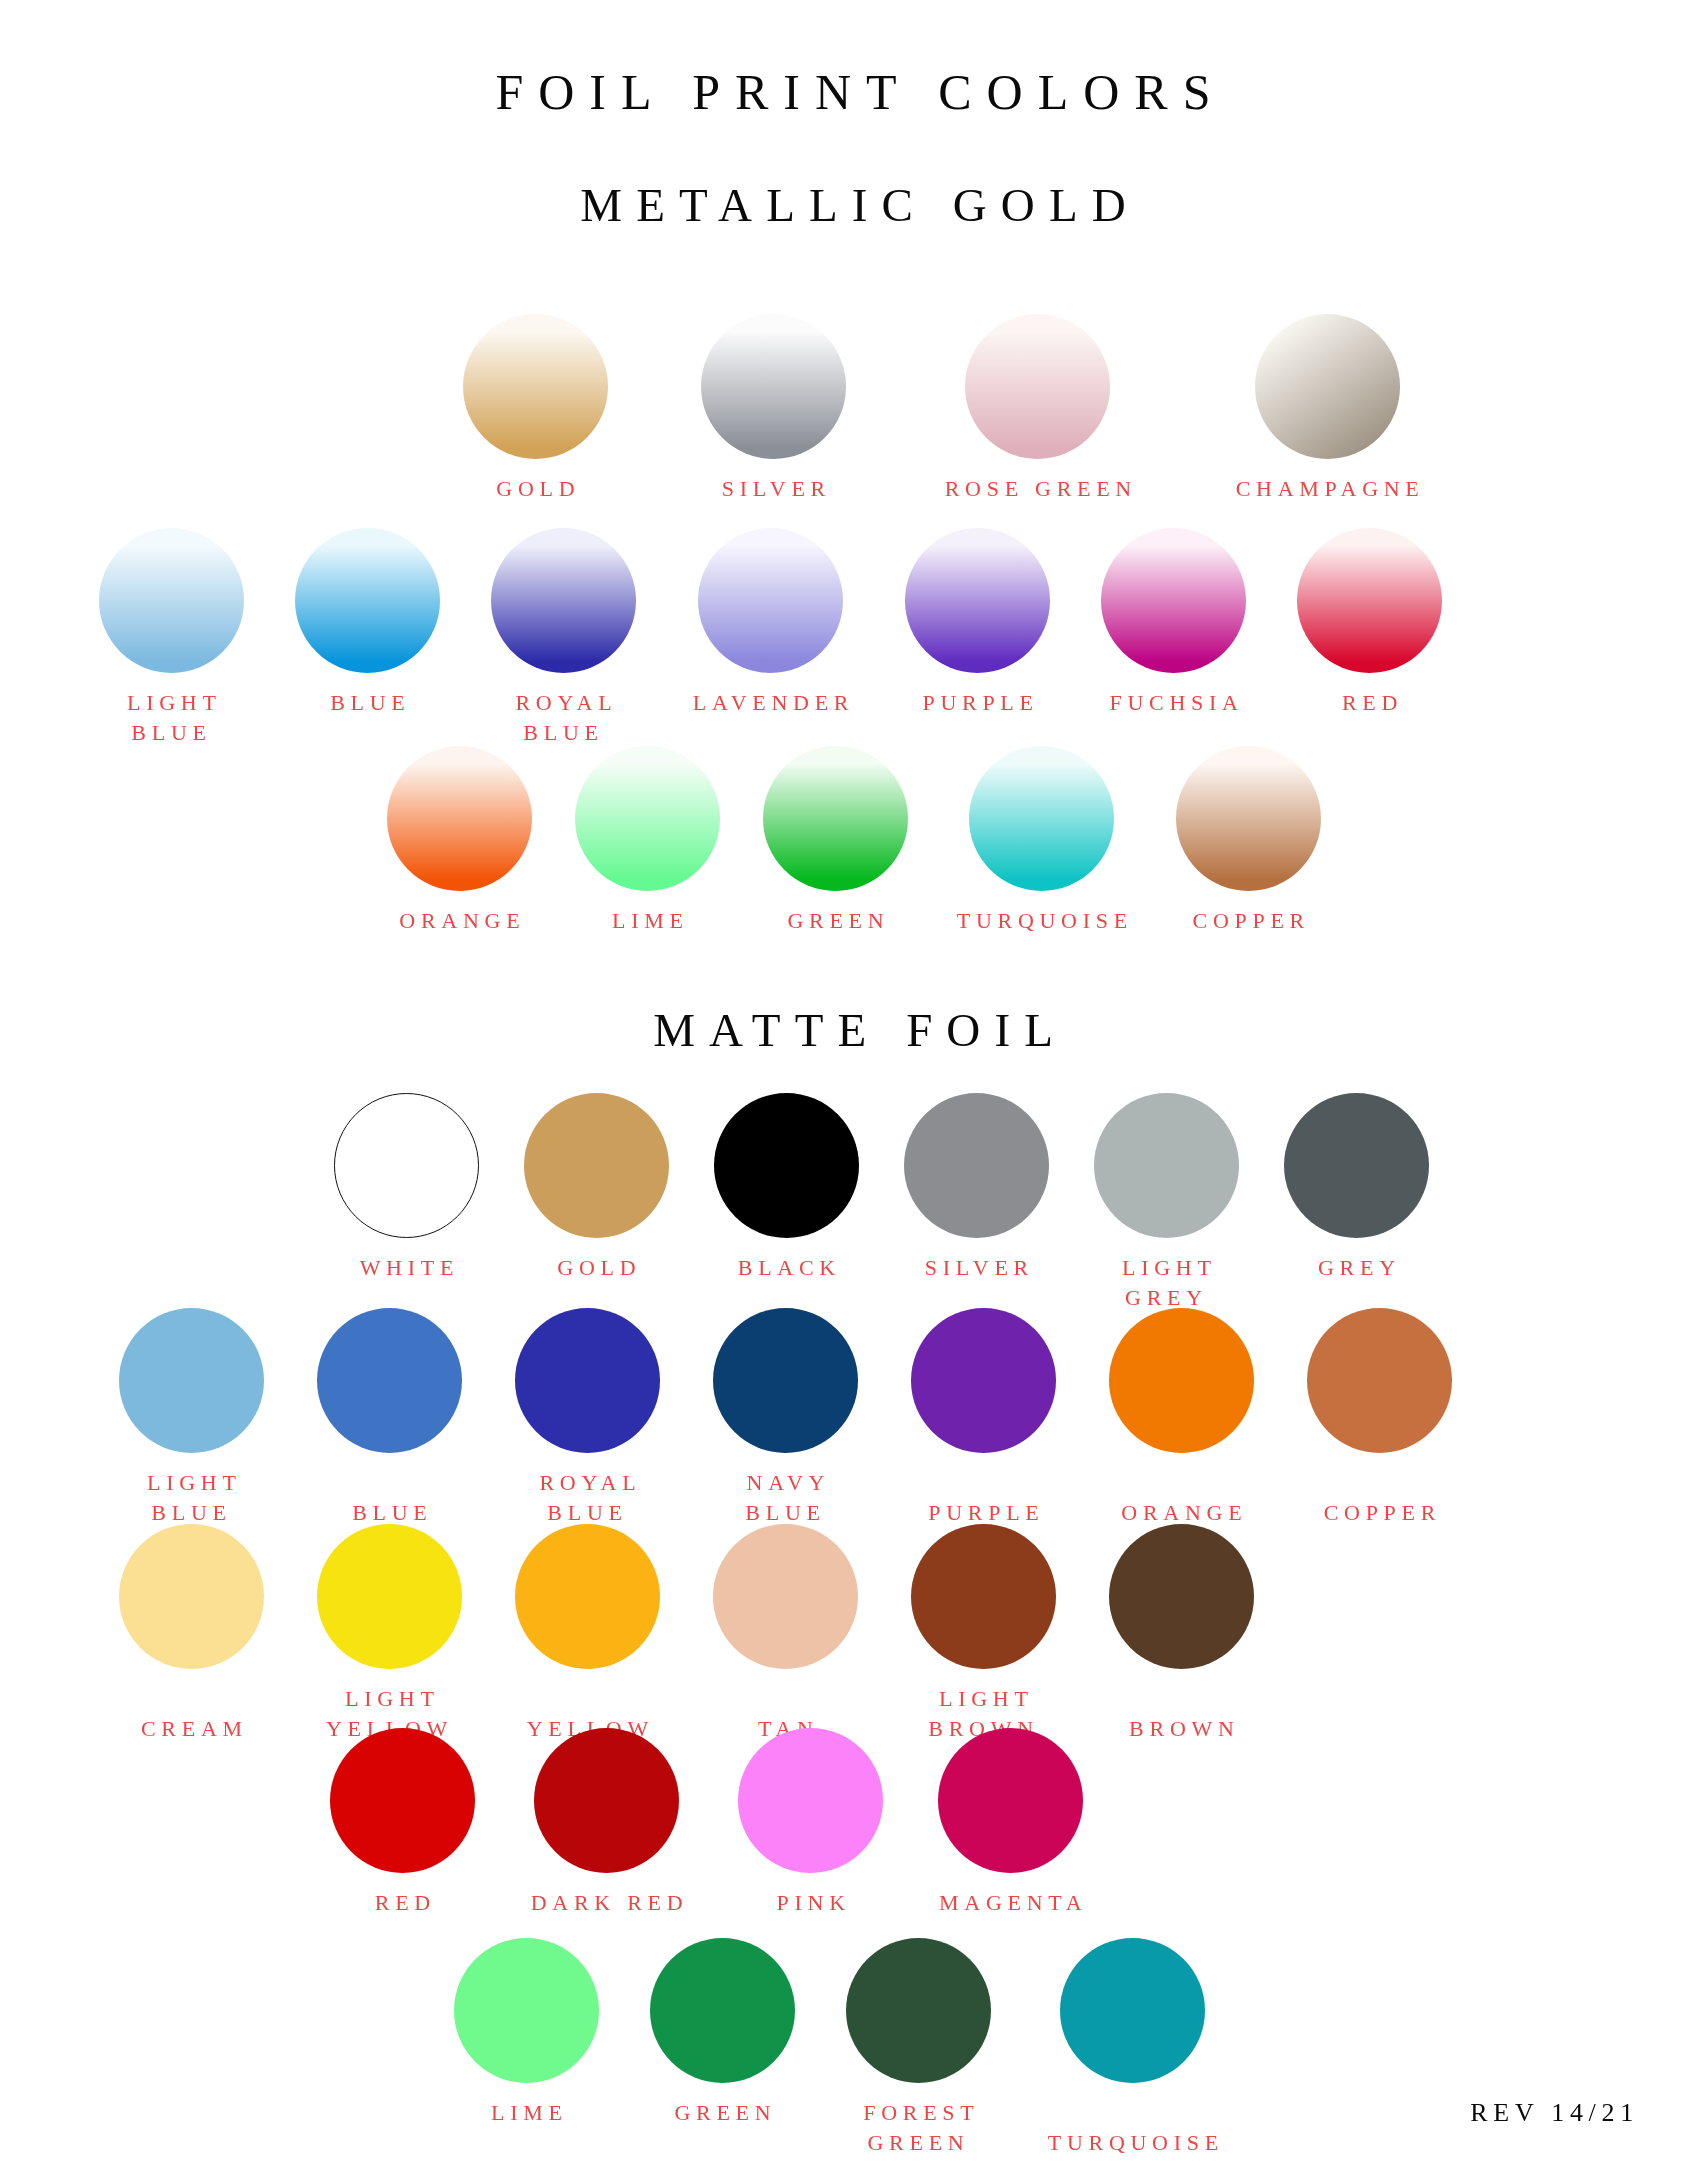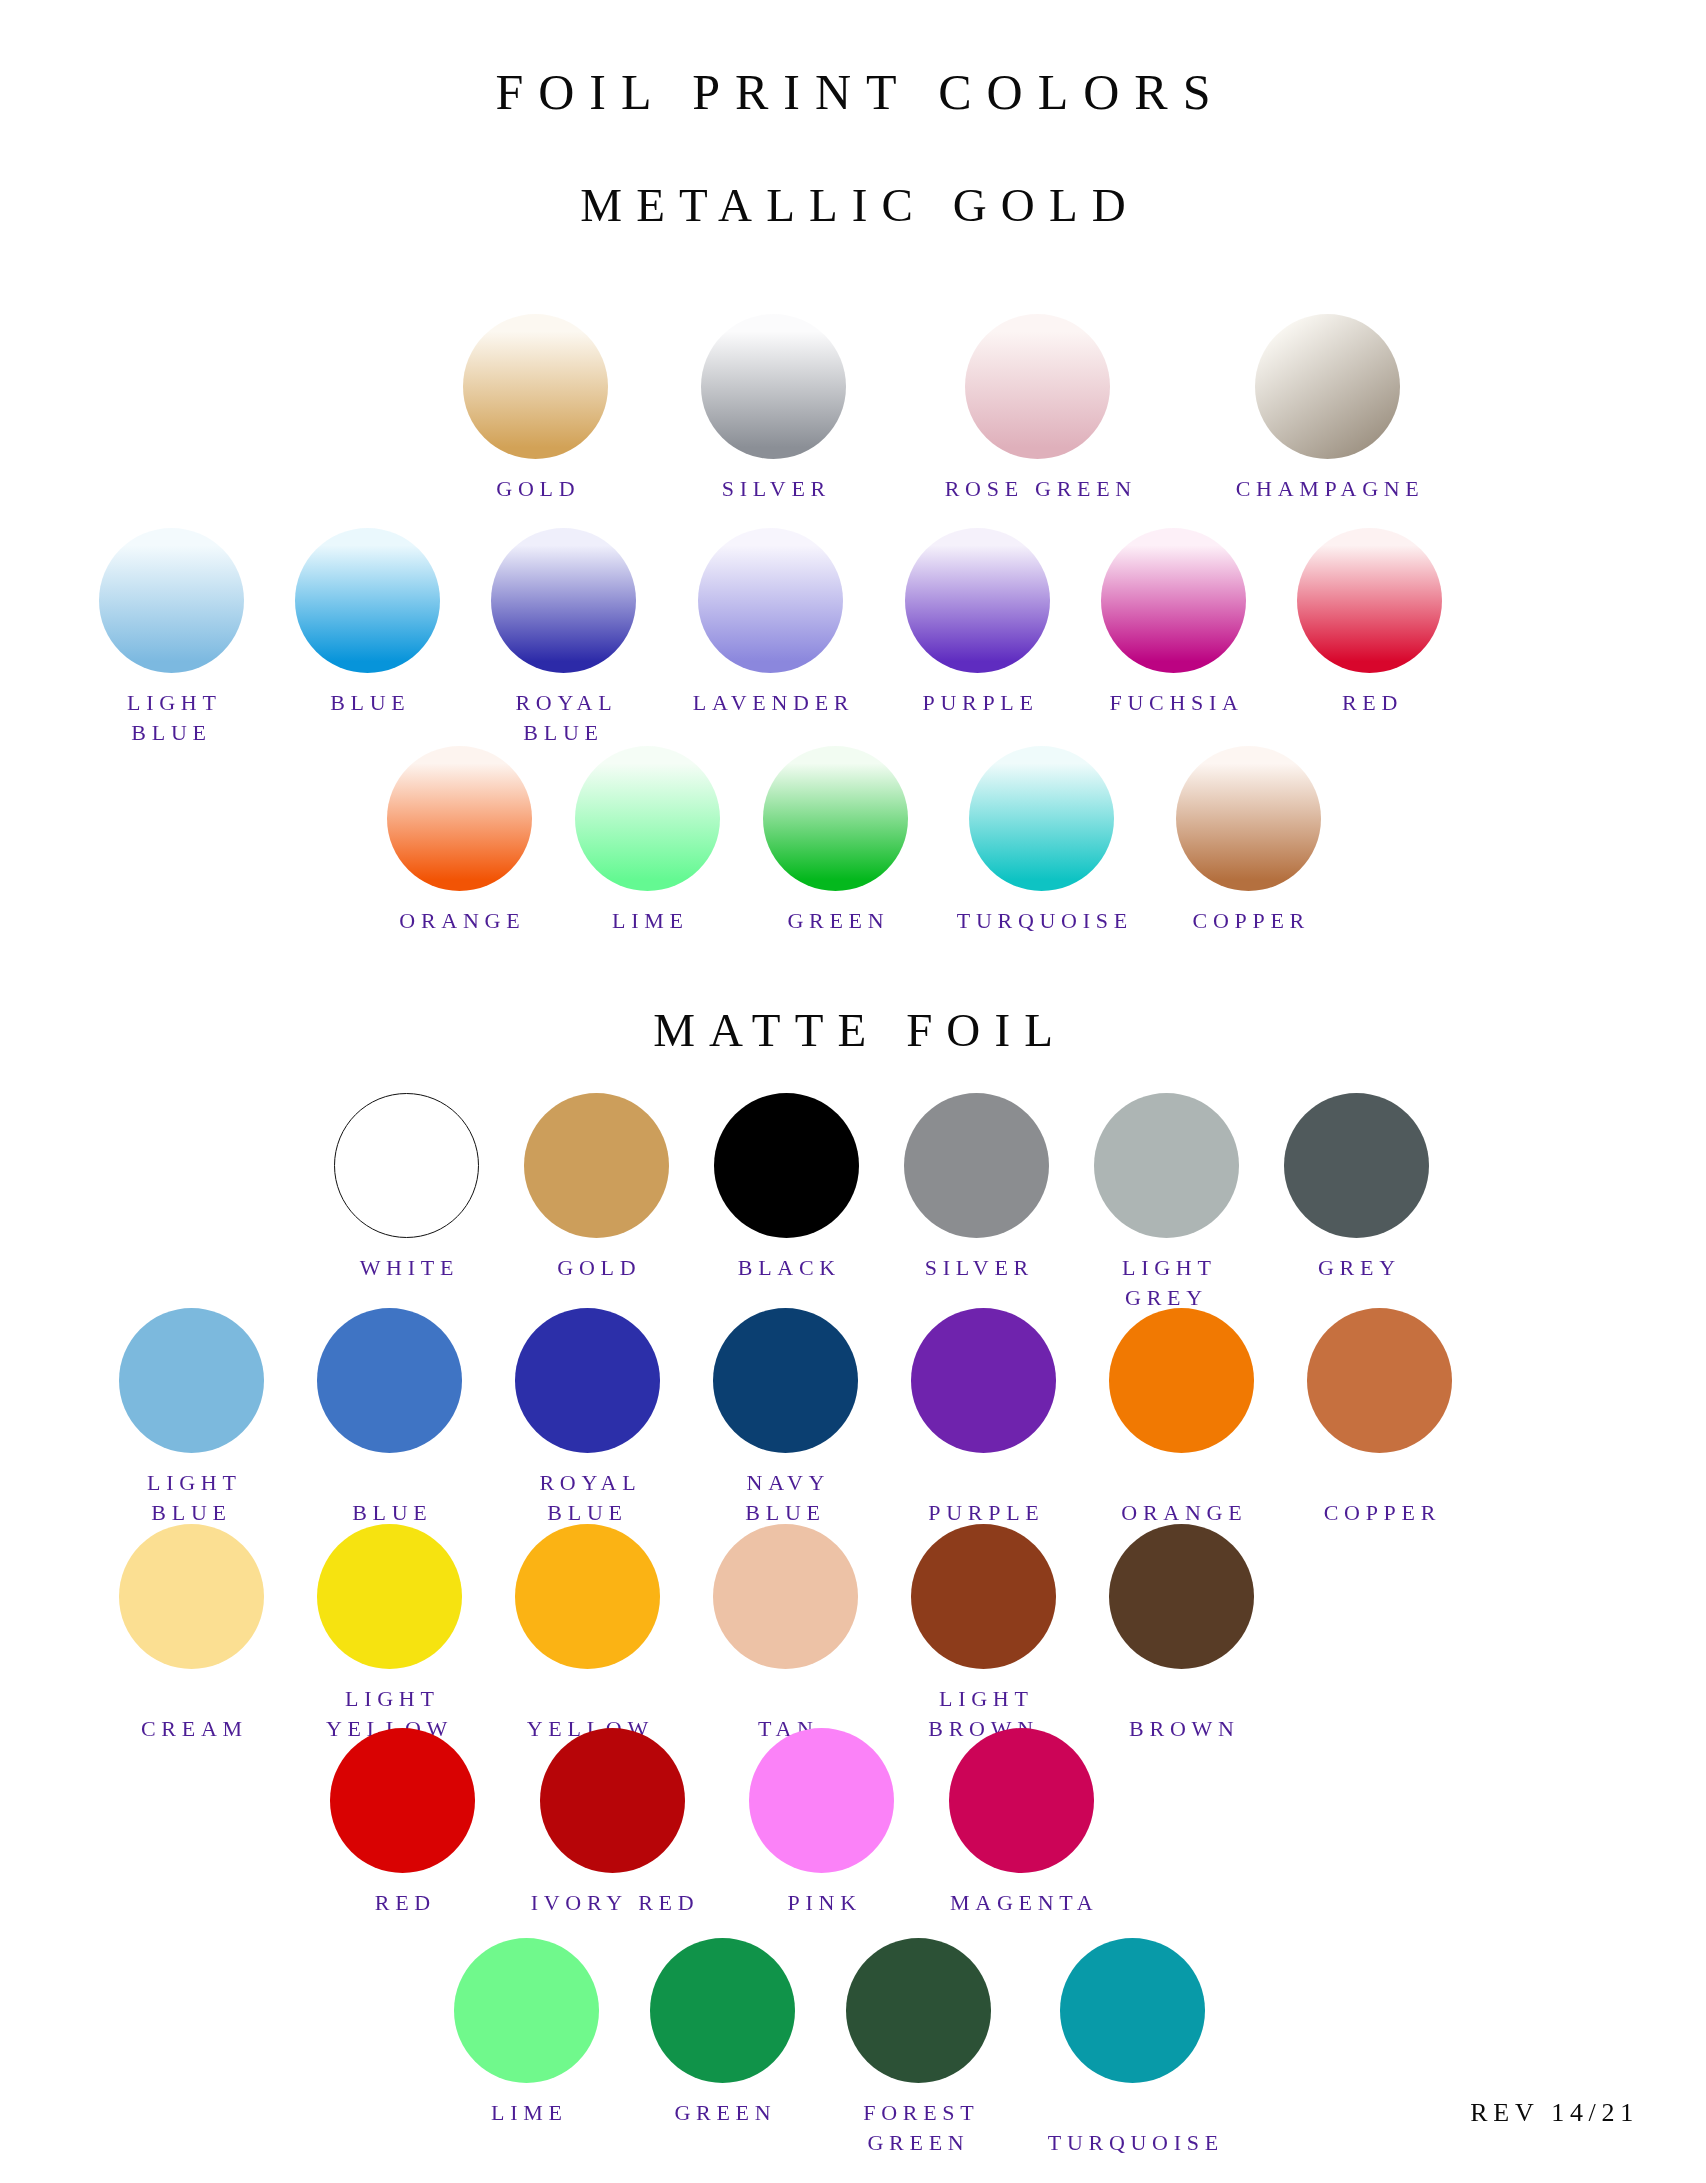--- a/index.html
+++ b/index.html
@@ -66,21 +66,21 @@
   }
   .swatch-label {
     margin-top: 15px;
     font-size: 22px;
     line-height: 1.38;
     letter-spacing: 0.26em;
     text-indent: 0.26em;
     text-align: center;
     white-space: pre-line;
     font-weight: 400;
-    color: #4c1d95;
+    color: #ef4444;
   }
   
   .swatch-label.drop { margin-top: 45px; }
 
   
   #rev-stamp {
     position: absolute;
     right: 67px;
     top: 2098px;
     font-size: 26px;
@@ -258,21 +258,21 @@
         <div class="swatch-label drop">BROWN</div>
       </div>
     </div>
     <div class="row" style="left: 330px; top: 1728px; gap: 50px;">
       <div class="swatch">
         <div class="disc" style="background: rgb(217, 2, 2);"></div>
         <div class="swatch-label">RED</div>
       </div>
       <div class="swatch">
         <div class="disc" style="background: rgb(183, 5, 8);"></div>
-        <div class="swatch-label">IVORY RED</div>
+        <div class="swatch-label">DARK RED</div>
       </div>
       <div class="swatch">
         <div class="disc" style="background: rgb(251, 130, 248);"></div>
         <div class="swatch-label">PINK</div>
       </div>
       <div class="swatch">
         <div class="disc" style="background: rgb(204, 4, 87);"></div>
         <div class="swatch-label">MAGENTA</div>
       </div>
     </div>

